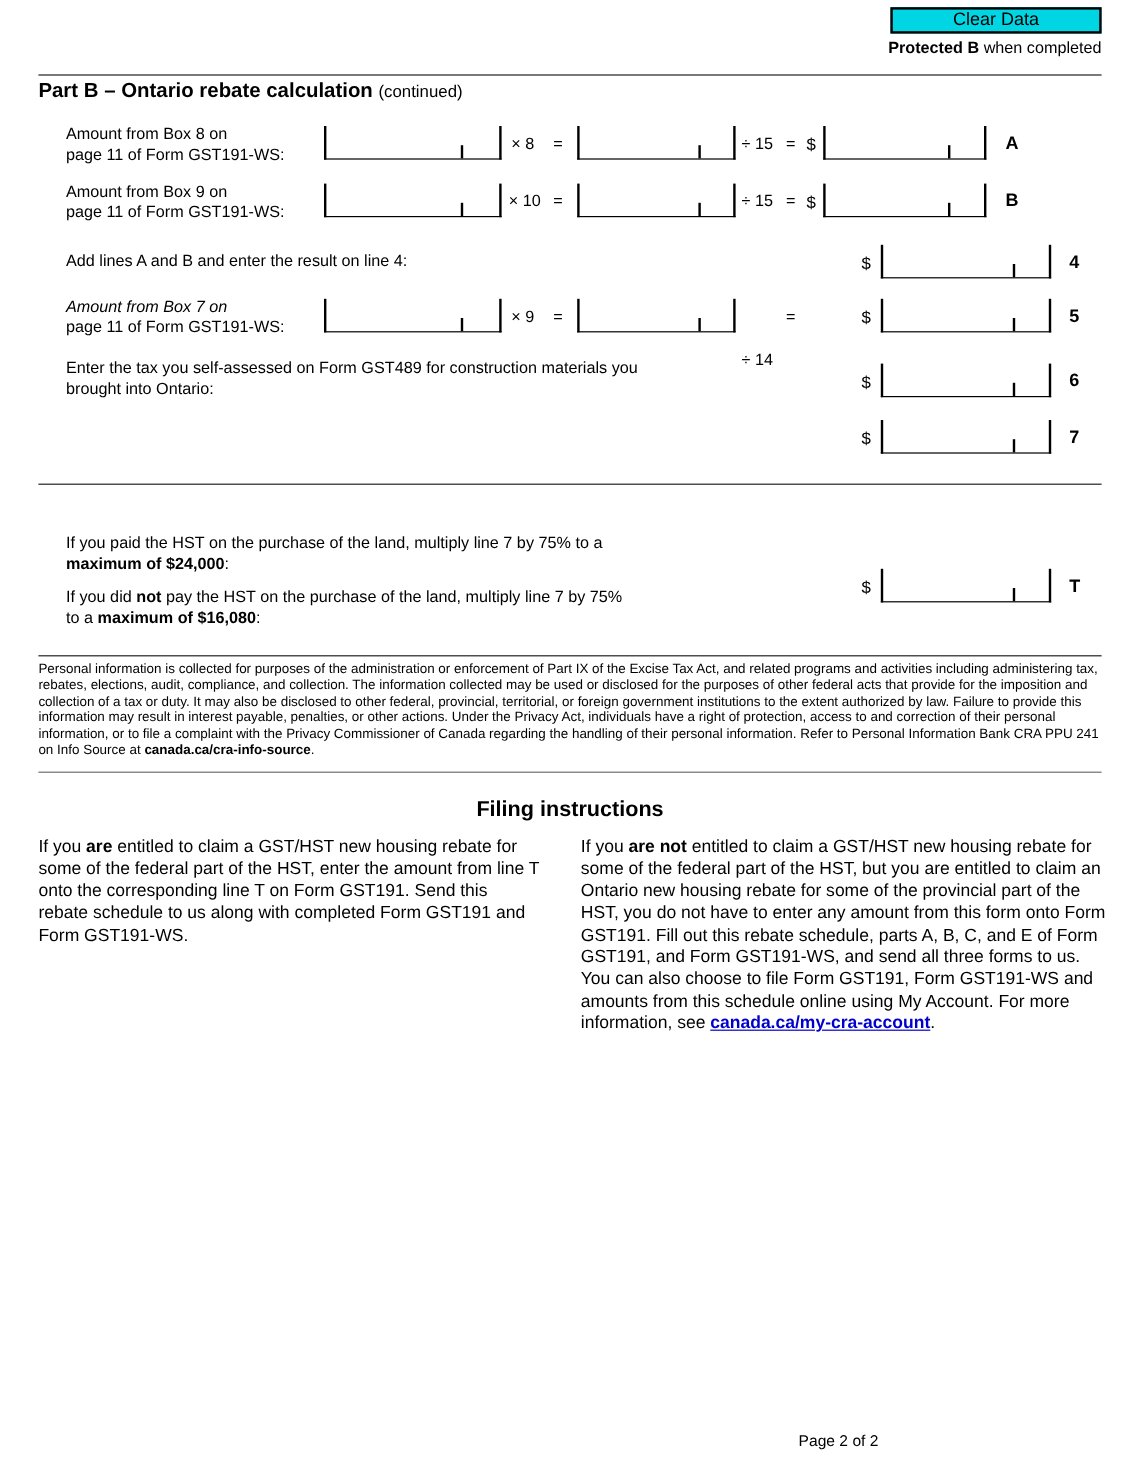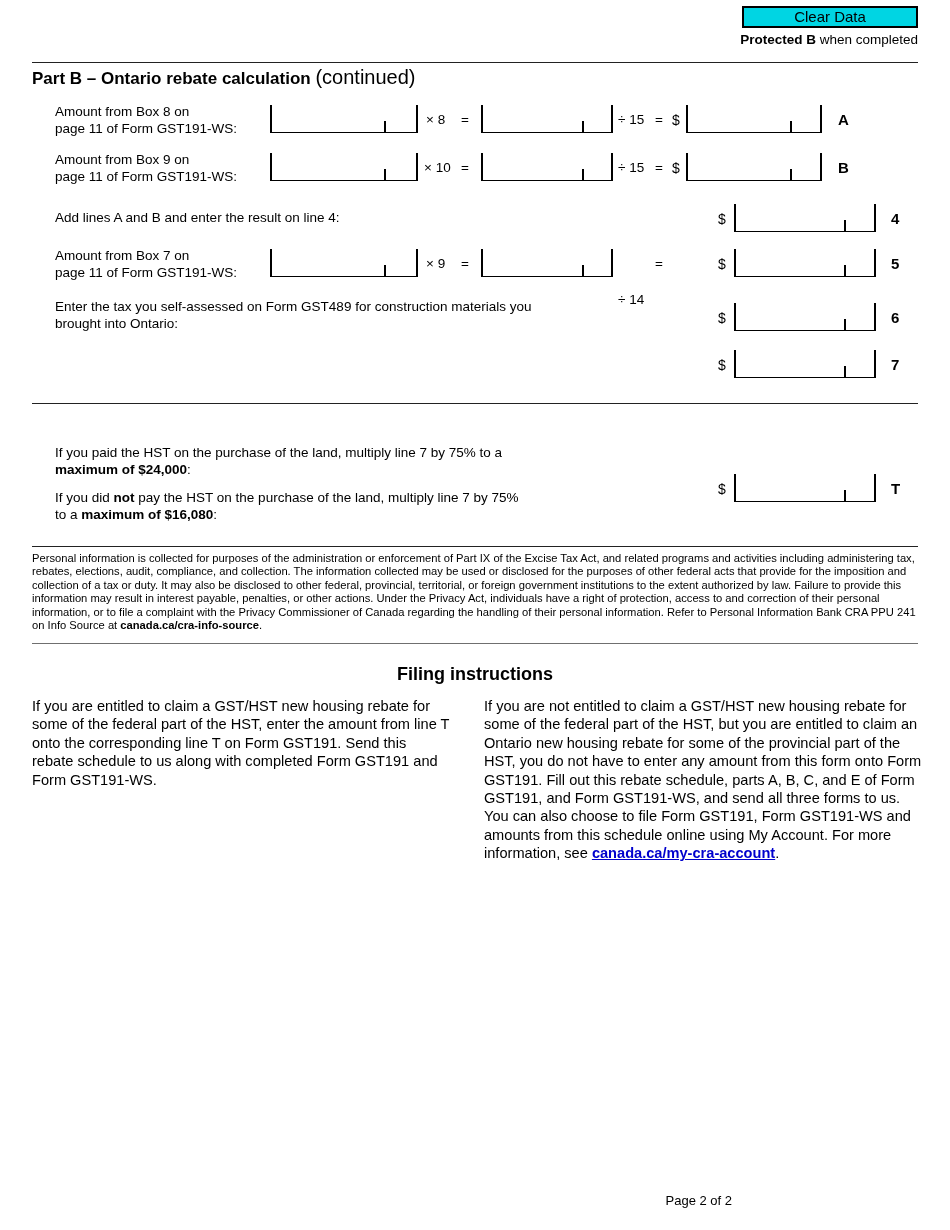--- a/index.html
+++ b/index.html
@@ -46,21 +46,21 @@
   }
   .rule.dark { border-top: 1.4px solid #222222; }
 
   
   .section-title {
     position: absolute; left: 32px;
     font-size: 17px; font-weight: bold;
     white-space: nowrap;
   }
   .section-title .cont {
-    font-size: 20px; font-weight: normal;
+    font-size: 14px; font-weight: normal;
   }
   .subsection-title {
     position: absolute; left: 32px;
     font-size: 14.5px; font-weight: bold;
     white-space: nowrap;
   }
 
   
   .txt { position: absolute; font-size: 13.5px; line-height: 16px; white-space: nowrap; }
   .op { position: absolute; font-size: 13.5px; white-space: nowrap; }
@@ -99,21 +99,21 @@
   .privacy b { font-weight: bold; }
 
   
   .filing-title {
     position: absolute; left: 0; width: 950px;
     text-align: center; font-size: 18px; font-weight: bold;
   }
   .fcol {
     position: absolute; font-size: 14.6px; line-height: 18.4px;
   }
-  .fcol b { font-weight: normal; }
+  .fcol b { font-weight: bold; }
   .fcol a {
     color: #0000cd; font-weight: bold; text-decoration: underline;
   }
 
   .footer {
     position: absolute; right: 32px; bottom: 22px;
     font-size: 13px;
   }
 </style>
 </head>
@@ -179,21 +179,21 @@
   <div class="linelabel" style="left:838px; top:159px;">B</div>
 
   <div class="txt" style="left:55px; top:210px;">Add lines A and B and enter the result on line 4:</div>
   <div class="dollar" style="left:718px; top:211px;">$</div>
   <div class="abox" style="left:734px; top:204px; width:142px;">
     <div class="dec" style="left:110px;"></div>
     <input style="width: 104px;" value="">
   </div>
   <div class="linelabel" style="left:891px; top:210px;">4</div>
 
-  <div class="txt" style="left:55px; top:248px;">Amount from Box 7 on</div>
+  <div class="txt" style="left:55px; top:248px;font-style:italic;">Amount from Box 7 on</div>
   <div class="txt" style="left:55px; top:265px;">page 11 of Form GST191-WS:</div>
 
   <div class="abox" style="left:270px; top:249px; width:148px;">
     <div class="dec" style="left:114px;"></div>
     <input style="width: 108px;" value="">
   </div>
   <div class="op" style="left:426px; top:256px;">× 9</div>
   <div class="op" style="left:461px; top:256px;">=</div>
 
   <div class="abox" style="left:481px; top:249px; width:132px;">

